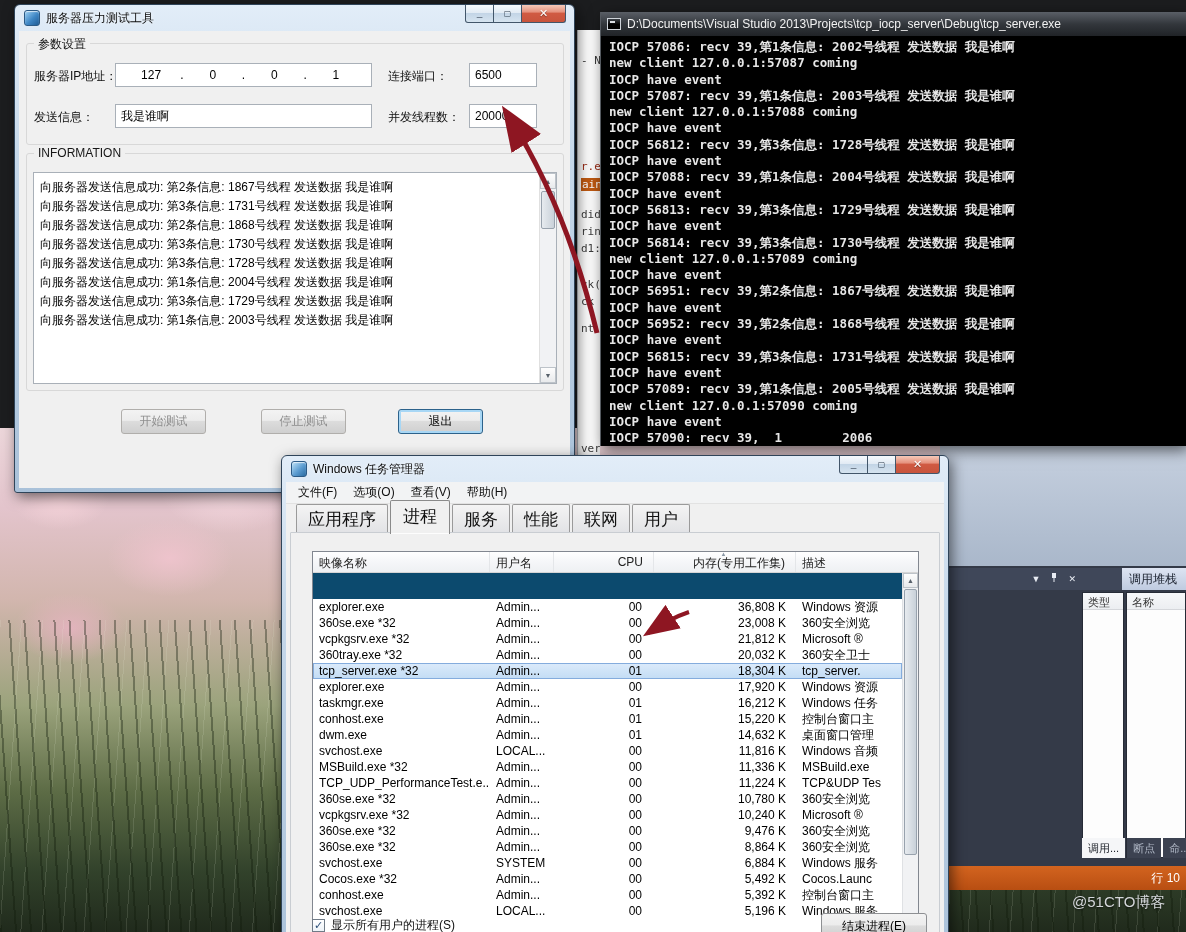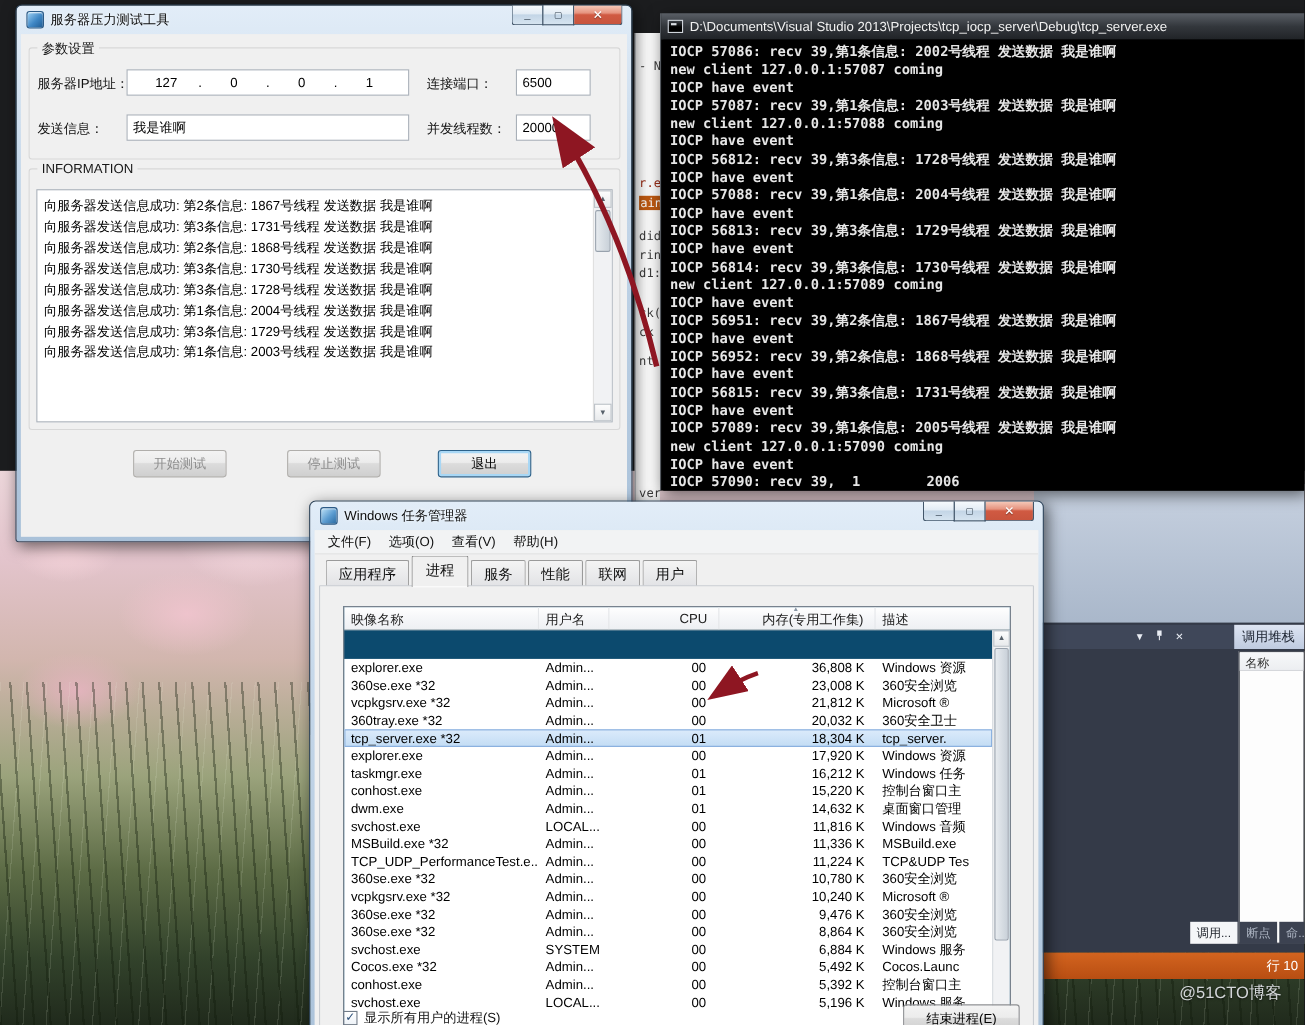--- a/index.html
+++ b/index.html
@@ -114,21 +114,21 @@
   .con-body { position:absolute; left:2px; top:24px; right:0; bottom:0; background:#000; overflow:hidden; padding:3px 0 0 6px; }
   .cline { font-family:"DejaVu Sans Mono","DejaVu Sans",monospace; font-size:12.5px; font-weight:bold;
     color:#e6e6e6; line-height:16.3px; white-space:pre; }
 
   
   #taskmgr { left:281px; top:455px; width:668px; height:515px; z-index:3; }
   .menubar { position:absolute; left:0; top:0; right:0; height:22px; background:#f2f3f4;
     border-bottom:1px solid #e2e2e2; display:flex; align-items:center; padding-left:4px; }
   .menu-item { font-size:12px; color:#111; padding:3px 8px; }
   .tabstrip { position:absolute; left:10px; top:27px; height:24px; display:flex; align-items:flex-end; }
-  .tab { font-size:13px; color:#111; padding:3px 11px 4px 11px; border:1px solid #9a9a9a; border-bottom:none;
+  .tab { font-size:17px; color:#111; padding:3px 11px 4px 11px; border:1px solid #9a9a9a; border-bottom:none;
     background:linear-gradient(#f4f4f4,#e0e1e4); border-radius:2px 2px 0 0; margin-right:2px; position:relative; top:2px;margin-top:16px; }
   .tab.active { background:#f0f0f0; padding:4px 12px 6px 12px; top:1px; z-index:2;
     border-color:#8a8a8a; box-shadow:0 -1px 0 #fdfdfd inset; }
   .tabpage { position:absolute; left:4px; top:50px; right:4px; bottom:0; background:#f0f0f0;
     border:1px solid #c9cdd2; border-radius:1px; }
   .tm-table { position:absolute; left:21px; top:18px; width:607px; height:412px; background:#0c4a6e;
     border:1px solid #828790; }
   .tm-head { position:absolute; left:0; top:0; right:0; height:21px; display:flex;
     background:linear-gradient(180deg,#ffffff,#f6f7f9 45%,#eef0f3); border-bottom:1px solid #d5d5d5; }
   .hcell { font-size:12px; color:#222; padding:3px 6px 0 6px; border-right:1px solid #e4e6e9;
@@ -190,20 +190,23 @@
       <span class="vsico">▼</span>
       <span class="vsico">
         <svg width="8" height="10" viewBox="0 0 8 10">
             <rect x="2" y="0" width="4" height="5" fill="#e8ecf3"></rect>
             <rect x="3.5" y="5" width="1" height="4" fill="#e8ecf3"></rect>
           </svg>
       </span>
       <span class="vsico">✕</span>
     </div>
     <div class="cs-title">调用堆栈</div>
+    <div class="vs-white wA">
+      <div class="col-h">类型</div>
+    </div>
     <div class="vs-white wB">
       <div class="col-h">名称</div>
     </div>
     <div class="vs-tabs">
 
     <div class="vs-tab active">调用...</div>
         <div class="vs-tab">断点</div>
         <div class="vs-tab">命...</div>
       </div>
   </div>

